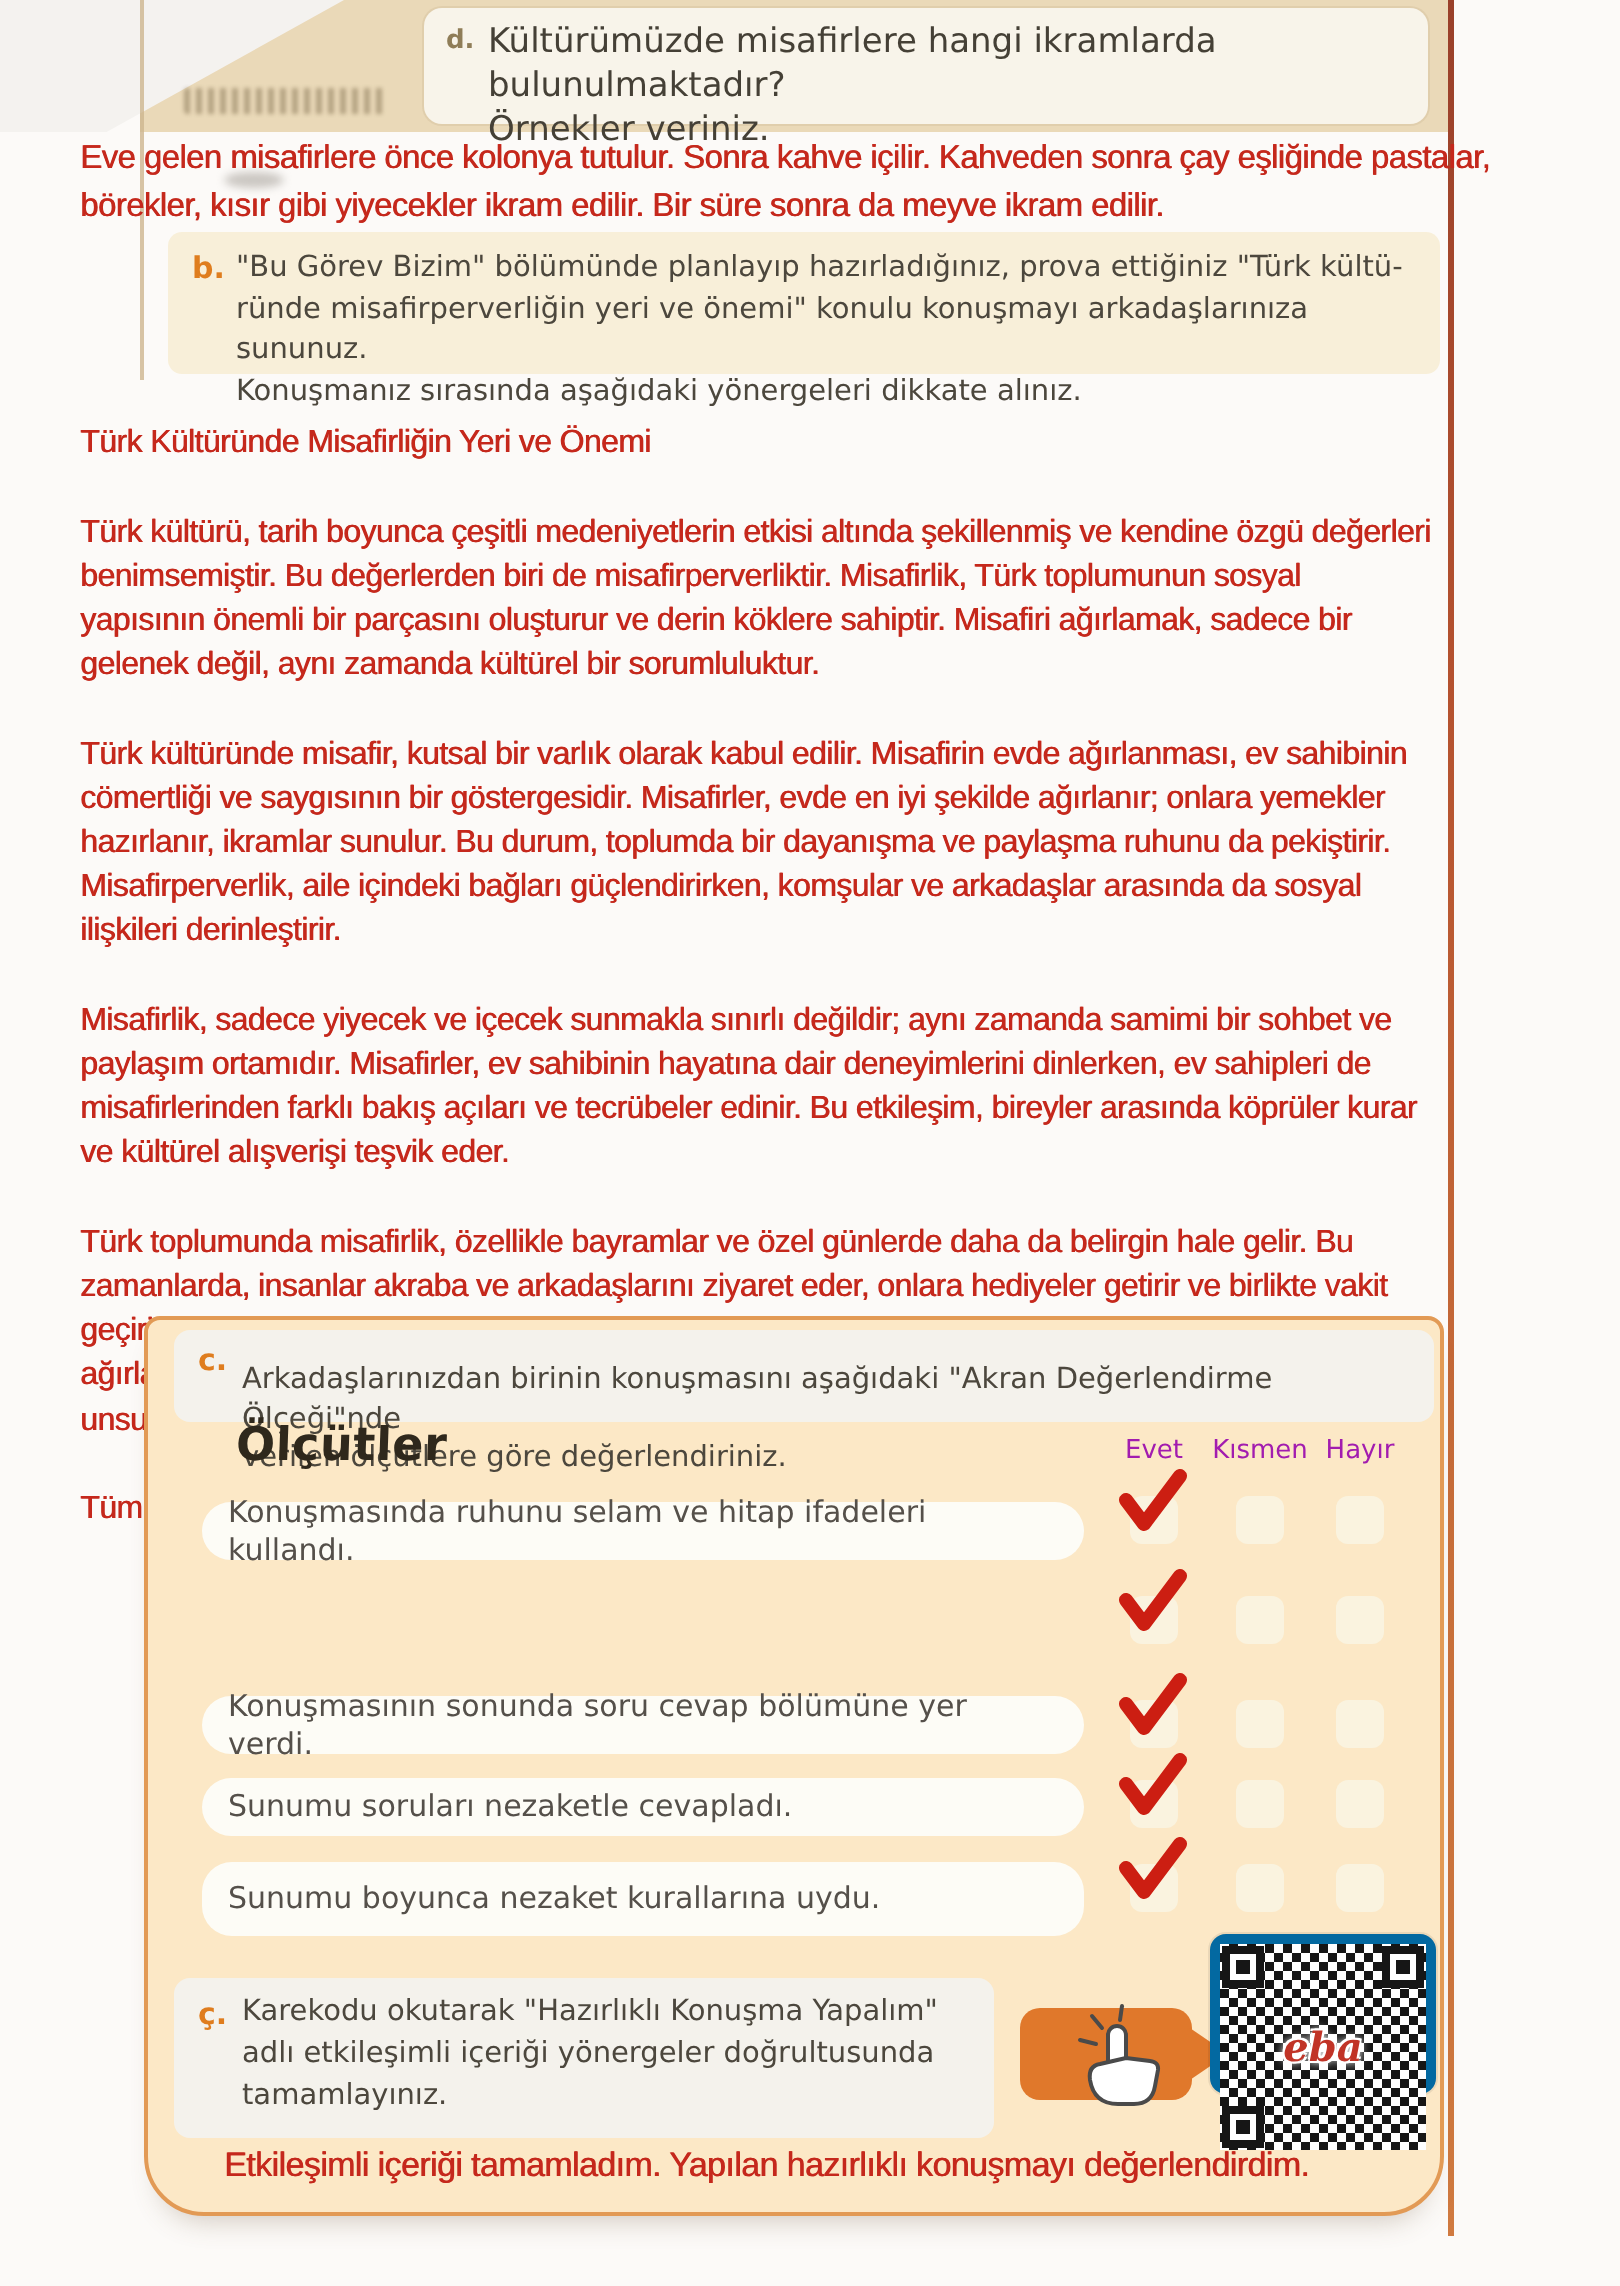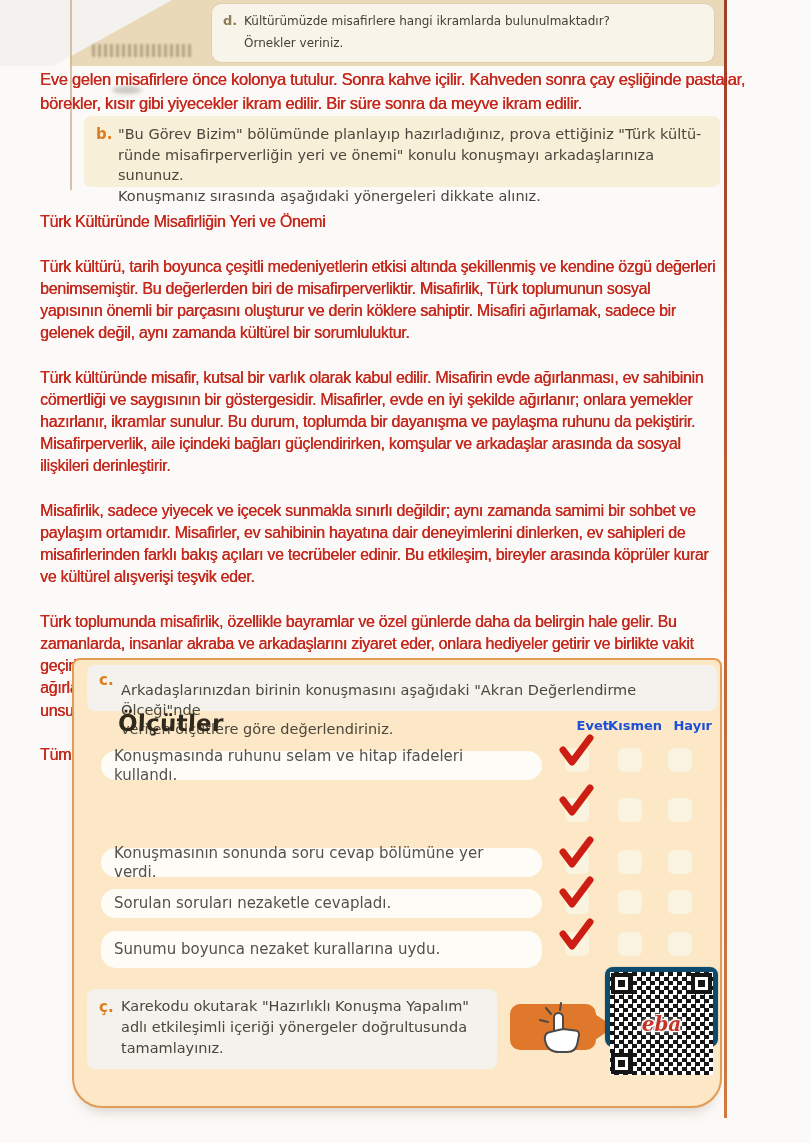--- a/index.html
+++ b/index.html
@@ -18,21 +18,21 @@
   .stamp { left:92px; top:44px; width:102px; height:13px; border-radius:2px;
     background:repeating-linear-gradient(90deg, rgba(110,92,60,.55) 0 3px, rgba(110,92,60,0) 3px 6px);
     filter:blur(1.1px); opacity:.8; }
   .smudge { left:112px; top:86px; width:30px; height:8px; background:#9a948c;
     filter:blur(2px); opacity:.5; border-radius:50%; }
 
   
   .question-box { left:212px; top:4px; width:502px; height:58px; background:#f8f4ea;
     border-radius:9px; box-shadow:0 0 0 1px rgba(190,170,130,.22); }
   .q-marker { position:absolute; left:11px; top:9px; font-size:13px; font-weight:bold; color:#8f7d58; }
-  .q-text { position:absolute; left:32px; top:6px; width:460px; font-size:12px; line-height:22px;
+  .q-text { position:absolute; left:32px; top:6px; width:460px; font-size:17px; line-height:22px;
     color:#454036; white-space:pre-line; }
 
   
   .red-ink { color:#c5281c; font-family:"Liberation Sans", sans-serif; font-size:16px;
     line-height:22.2px; letter-spacing:-0.3px; white-space:pre-line;
     text-shadow:0.35px 0 0 #c5281c;margin-left:16px; }
   .answer-top { left:24px; top:68px; width:786px; font-size:16.5px; line-height:23.5px; }
   .speech { left:24px; top:189px; width:786px; }
   .completion-note { font-size:17px; line-height:22px; }
 
@@ -46,40 +46,40 @@
   
   .panel { left:72px; top:658px; width:650px; height:450px; background:#fce8c6;
     border:2px solid #e29a55; border-radius:8px 8px 30px 30px;
     box-shadow:0 10px 14px -8px rgba(110,85,55,.3); }
   .task-c { left:13px; top:5px; width:630px; height:46px; background:#f4f2ec; border-radius:8px; }
   .task-c .marker { top:6px; }
   .task-c .task-text { top:4px; line-height:19.5px;margin-top:12px; }
 
   .olcutler-title { left:44px; top:50px; font-size:23px; font-weight:bold; color:#2f281c;
     letter-spacing:.3px; transform:skewX(-2deg); }
-  .col-header { top:58px; width:64px; text-align:right; font-size:13px; font-weight:bold; color:#1d4ed8; }
+  .col-header { top:58px; width:64px; text-align:center; font-size:13px; font-weight:normal; color:#a21caf; }
   .col-evet { left:471px; } .col-kismen { left:524px; } .col-hayir { left:574px; }
 
   .row-pill { left:27px; width:441px; background:#fdfcf6; border-radius:15px;
     display:flex; align-items:center; padding:0 13px; font-size:15px; line-height:18.5px;
     color:#55504a; }
   .checkbox { width:24px; height:24px; background:#faf3df; border-radius:6px; }
   .cb-evet { left:491px; } .cb-kismen { left:544px; } .cb-hayir { left:594px; }
   .checkmark { left:483px; width:38px; height:34px; z-index:3; }
 
   .task-cc { left:13px; top:329px; width:410px; height:80px; background:#f4f2ec; border-radius:8px; }
   .task-cc .task-text { top:7px; line-height:21px; }
 
   .qr-button { left:436px; top:344px; width:86px; height:46px; background:#e0782b; border-radius:10px; }
   .qr-button-arrow { left:518px; top:352px; width:0; height:0;
     border-top:15px solid transparent; border-bottom:15px solid transparent;
     border-left:22px solid #e0782b; }
   .hand { left:460px; top:340px; z-index:5; }
 
-  .qr-card { left:531px; top:307px; width:113px; height:80px; background:#0c4a6e; border-radius:8px;
+  .qr-card { left:531px; top:307px; width:113px; height:80px; background:#0369a1; border-radius:8px;
     padding:5px; z-index:4; box-shadow:0 0 0 1px rgba(0,0,0,.07); }
   .qr-pattern { position:relative; width:103px; height:103px; overflow:hidden;
     background:repeating-conic-gradient(#161616 0% 25%, #ffffff 0% 50%) 0 0 / 9px 9px; }
   .finder { position:absolute; width:21px; height:21px; border:4px solid #161616; background:#fff; }
   .finder::after { content:""; position:absolute; left:3px; top:3px; width:7px; height:7px; background:#161616; }
   .finder.tl { left:1px; top:1px; } .finder.tr { right:1px; top:1px; } .finder.bl { left:1px; bottom:1px; }
   .qr-logo { position:absolute; left:50%; top:50%; transform:translate(-50%,-52%);
     font-family:"DejaVu Serif", serif; font-style:italic; font-weight:bold; font-size:20px;
     color:#c13427; text-shadow:0 0 4px #fff,0 0 6px #fff,1px 1px 0 #fff,-1px -1px 0 #fff,1px -1px 0 #fff,-1px 1px 0 #fff; }
   .note-pos { left:22px; top:412px; width:610px; }
@@ -169,21 +169,21 @@
       <span>Konuşmasının sonunda soru cevap bölümüne yer verdi.</span>
       </div>
     <div class="abs checkbox cb-evet" style="top:190px"></div>
     <div class="abs checkbox cb-kismen" style="top:190px"></div>
     <div class="abs checkbox cb-hayir" style="top:190px"></div>
     <svg class="abs checkmark" style="top:176px" viewBox="0 0 38 34">
         <path d="M6 16 L15 28 L33 4" fill="none" stroke="#cc1e12" stroke-width="7" stroke-linecap="round" stroke-linejoin="round"></path>
       </svg>
 
     <div class="abs row-pill" style="top:229px;height:29px">
-      <span>Sorulan soruları nezaketle cevapladı.</span>
+      <span>Sunumu soruları nezaketle cevapladı.</span>
       </div>
     <div class="abs checkbox cb-evet" style="top:230px"></div>
     <div class="abs checkbox cb-kismen" style="top:230px"></div>
     <div class="abs checkbox cb-hayir" style="top:230px"></div>
     <svg class="abs checkmark" style="top:216px" viewBox="0 0 38 34">
         <path d="M6 16 L15 28 L33 4" fill="none" stroke="#cc1e12" stroke-width="7" stroke-linecap="round" stroke-linejoin="round"></path>
       </svg>
 
     <div class="abs row-pill" style="top:271px;height:37px">
       <span>Sunumu boyunca nezaket kurallarına uydu.</span>
@@ -218,15 +218,16 @@
 
     <div class="abs qr-card">
       <div class="qr-pattern">
         <div class="finder tl"></div>
         <div class="finder tr"></div>
         <div class="finder bl"></div>
         <span class="qr-logo">eba</span>
       </div>
     </div>
 
+    <div class="abs red-ink completion-note note-pos">Etkileşimli içeriği tamamladım. Yapılan hazırlıklı konuşmayı değerlendirdim.</div>
   </div>
 
 </div>
 
 </body></html>

